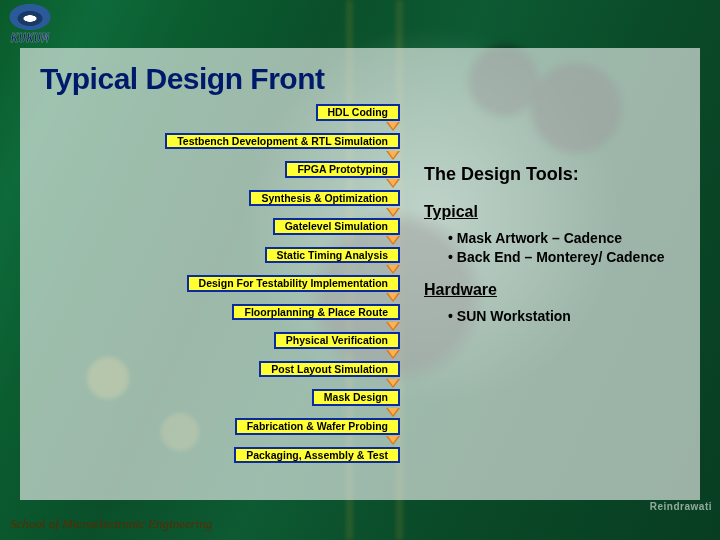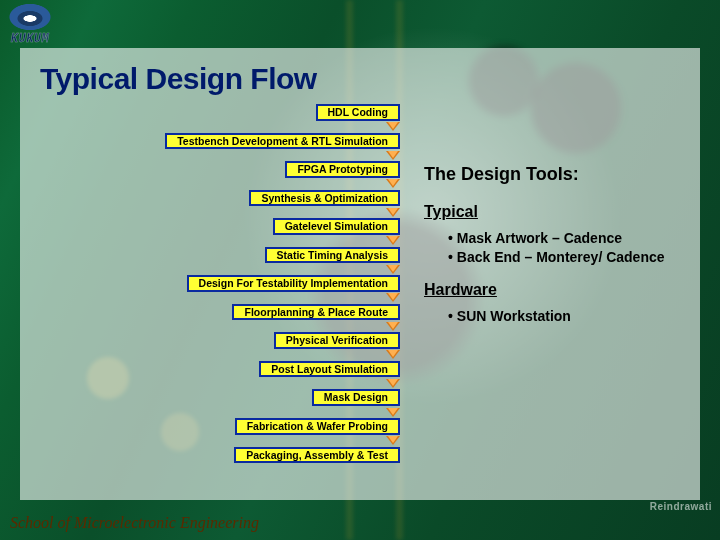--- a/index.html
+++ b/index.html
@@ -110,37 +110,37 @@
   }
   .watermark {
     position: absolute; right: 8px; bottom: 28px;
     font-size: 10px; font-weight: 700; letter-spacing: 0.5px;
     color: rgba(255,255,255,0.55);
     z-index: 6;
   }
   .footer {
     position: absolute; left: 10px; bottom: 8px;
     font-family: Georgia, 'Times New Roman', serif;
-    font-style: italic; font-size: 16px;
+    font-style: italic; font-size: 13px;
     color: #5a2a00;
     z-index: 6;
   }
 </style>
 </head>
 <body>
 
 <div class="slide">
 
   <div class="logo-area">
     <div class="logo-swirl"></div>
     <div class="logo-text">KUKUM</div>
   </div>
 
   <div class="content-panel">
-    <div class="slide-title">Typical Design Flow</div>
+    <div class="slide-title">Typical Design Front</div>
 
     <div class="cols">
 
       <div class="flow-col">
         <div class="step">HDL Coding</div>
         <div class="arrow"></div>
         <div class="step">Testbench Development &amp; RTL Simulation</div>
         <div class="arrow"></div>
         <div class="step">FPGA Prototyping</div>
         <div class="arrow"></div>

